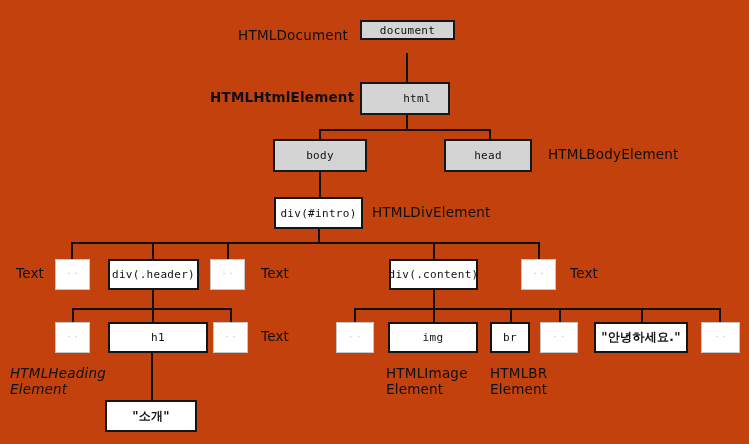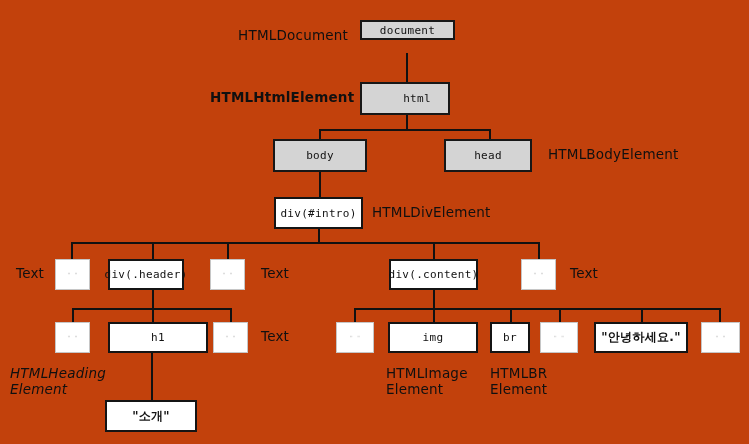--- a/index.html
+++ b/index.html
@@ -95,21 +95,21 @@
   <div class="hline" style="left:71px;top:242px;width:469px;"></div>
   <div class="vline" style="left:71px;top:242px;height:17px;"></div>
   <div class="vline" style="left:152px;top:242px;height:17px;"></div>
   <div class="vline" style="left:227px;top:242px;height:17px;"></div>
   <div class="vline" style="left:433px;top:242px;height:17px;"></div>
   <div class="vline" style="left:538px;top:242px;height:17px;"></div>
 
   <div class="label" style="left:16px;top:266px;">Text</div>
   <div class="node textnode" style="left:55px;top:259px;width:35px;height:31px;">" "</div>
 
-  <div class="node elem" style="left:108px;top:259px;width:76px;height:31px;">div(.header)</div>
+  <div class="node elem" style="left:108px;top:259px;width:91px;height:31px;">div(.header)</div>
 
   <div class="node textnode" style="left:210px;top:259px;width:35px;height:31px;">" "</div>
   <div class="label" style="left:261px;top:266px;">Text</div>
 
   <div class="node elem" style="left:389px;top:259px;width:89px;height:31px;">div(.content)</div>
 
   <div class="node textnode" style="left:521px;top:259px;width:35px;height:31px;">" "</div>
   <div class="label" style="left:570px;top:266px;">Text</div>
 
   <div class="vline" style="left:152px;top:290px;height:18px;"></div>

